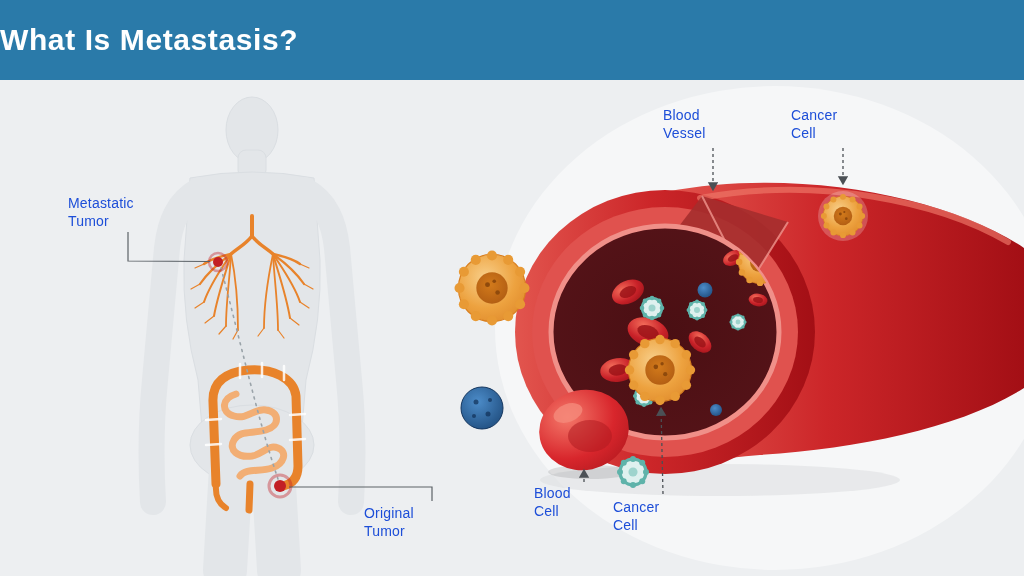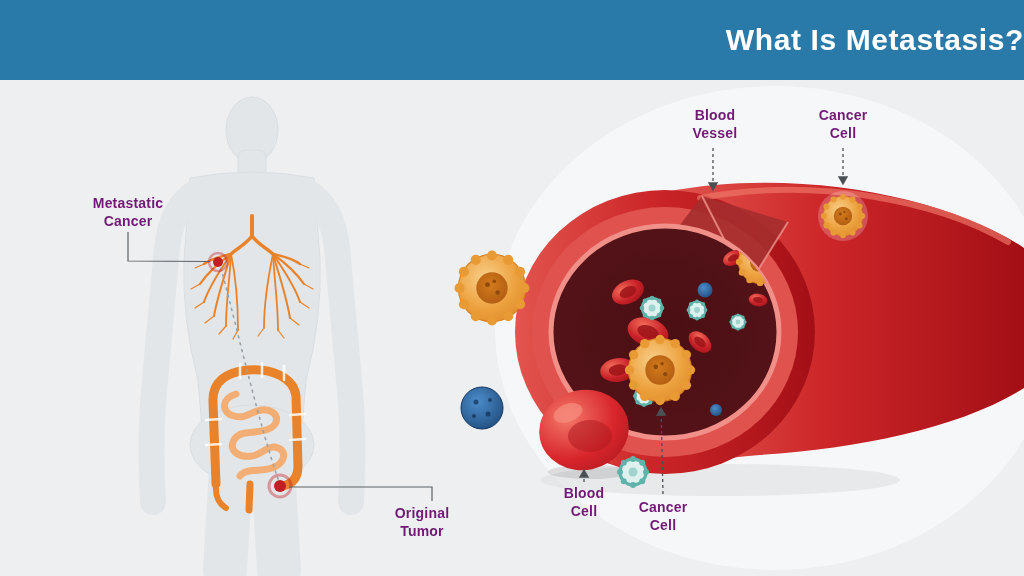--- a/index.html
+++ b/index.html
@@ -1,24 +1,24 @@
 <!DOCTYPE html>
 <html><head>
 <meta charset="utf-8">
 <style>
   html,body{margin:0;padding:0;background:#c7ccd1;}
   .page{position:relative;width:1024px;height:576px;overflow:hidden;background:#edeff1;
         font-family:"Liberation Sans",sans-serif;}
   .titlebar{position:absolute;top:0;left:0;width:1024px;height:80px;background:#2a7aa9;
-            display:flex;align-items:center;justify-content:flex-end;}
+            display:flex;align-items:center;justify-content:flex-start;}
   .titlebar h1{margin:0;color:#ffffff;font-size:30px;font-weight:bold;letter-spacing:.6px;}
   .canvas{position:absolute;top:80px;left:0;width:1024px;height:496px;}
   .canvas svg{position:absolute;top:0;left:0;}
-  .label{position:absolute;white-space:pre-line;text-align:center;font-size:14px;
-         font-weight:bold;color:#701a75;line-height:1.3;letter-spacing:.2px;}
+  .label{position:absolute;white-space:pre-line;text-align:left;font-size:14px;
+         font-weight:normal;color:#1d4ed8;line-height:1.3;letter-spacing:.2px;}
 </style>
 </head>
 <body>
 
 <div class="page">
 
   <header class="titlebar">
     <h1>What Is Metastasis?</h1>
   </header>
 
@@ -210,21 +210,21 @@
 
       <g stroke="#4b5055" stroke-width="1.3" fill="none" stroke-dasharray="3 3">
         <line x1="713" y1="68" x2="713" y2="110" marker-end="url(#arrow)"></line>
         <line x1="843" y1="68" x2="843" y2="104" marker-end="url(#arrow)"></line>
         <line x1="584" y1="402" x2="584" y2="390" marker-end="url(#arrow)"></line>
         <line x1="663" y1="414" x2="661" y2="328" marker-end="url(#arrow)"></line>
       </g>
     </svg>
 
     <div class="label" style="left:68px;top:114px;width:120px;">Metastatic
-Cancer</div>
+Tumor</div>
     <div class="label" style="left:364px;top:424px;width:116px;">Original
 Tumor</div>
     <div class="label" style="left:663px;top:26px;width:104px;">Blood
 Vessel</div>
     <div class="label" style="left:791px;top:26px;width:104px;">Cancer
 Cell</div>
     <div class="label" style="left:534px;top:404px;width:100px;">Blood
 Cell</div>
     <div class="label" style="left:613px;top:418px;width:100px;">Cancer
 Cell</div>

